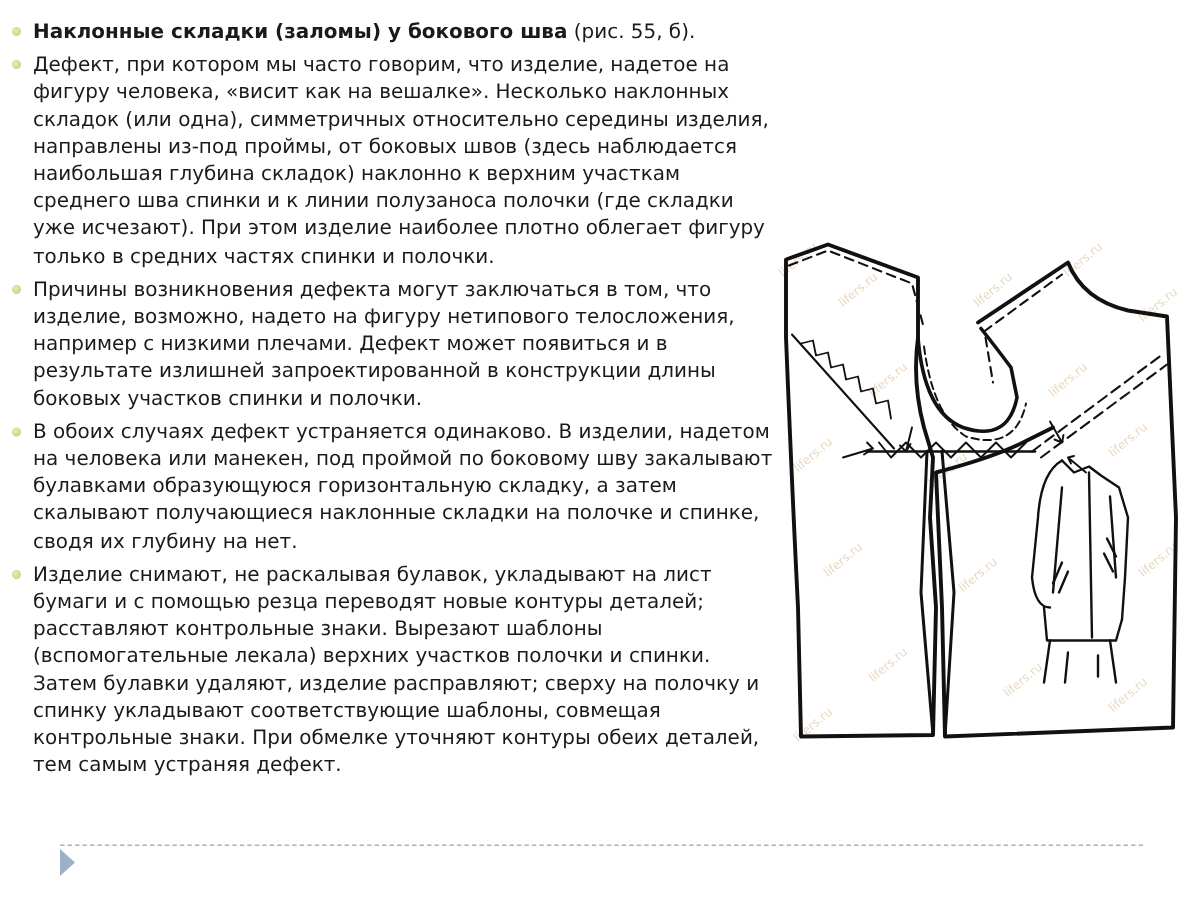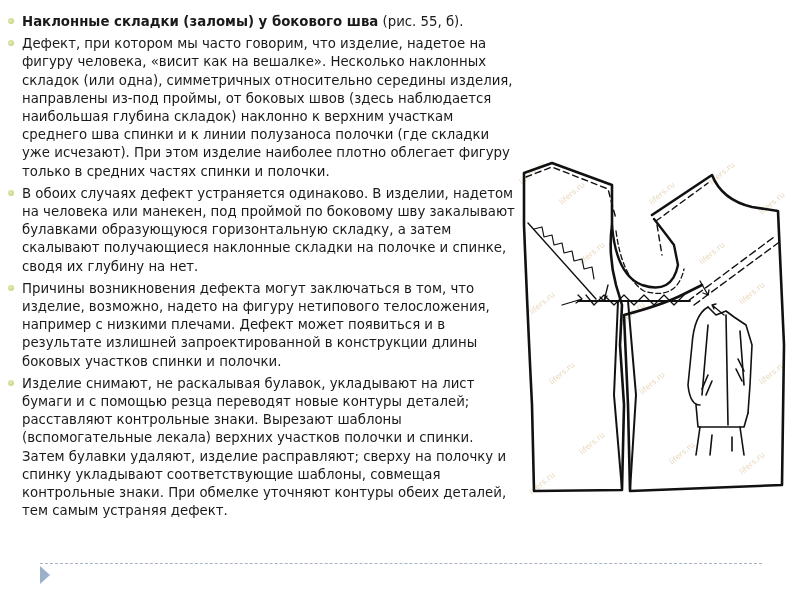--- a/index.html
+++ b/index.html
@@ -73,25 +73,25 @@
   <div class="bullet-item">
     <span class="bullet-dot"></span>
     <span class="bold">Наклонные складки (заломы) у бокового шва</span><span> (рис. 55, б).</span>
   </div>
   <div class="bullet-item">
     <span class="bullet-dot"></span>
     <span>Дефект, при котором мы часто говорим, что изделие, надетое на фигуру человека, «висит как на вешалке». Несколько наклонных складок (или одна), симметричных относительно середины изделия, направлены из-под проймы, от боковых швов (здесь наблюдается наибольшая глубина складок) наклонно к верхним участкам среднего шва спинки и к линии полузаноса полочки (где складки уже исчезают). При этом изделие наиболее плотно облегает фигуру только в средних частях спинки и полочки.</span>
   </div>
   <div class="bullet-item">
     <span class="bullet-dot"></span>
-    <span>В обоих случаях дефект устраняется одинаково. В изделии, надетом на человека или манекен, под проймой по боковому шву закалывают булавками образующуюся горизонтальную складку, а затем скалывают получающиеся наклонные складки на полочке и спинке, сводя их глубину на нет.</span>
+    <span>Причины возникновения дефекта могут заключаться в том, что изделие, возможно, надето на фигуру нетипового телосложения, например с низкими плечами. Дефект может появиться и в результате излишней запроектированной в конструкции длины боковых участков спинки и полочки.</span>
   </div>
   <div class="bullet-item">
     <span class="bullet-dot"></span>
-    <span>Причины возникновения дефекта могут заключаться в том, что изделие, возможно, надето на фигуру нетипового телосложения, например с низкими плечами. Дефект может появиться и в результате излишней запроектированной в конструкции длины боковых участков спинки и полочки.</span>
+    <span>В обоих случаях дефект устраняется одинаково. В изделии, надетом на человека или манекен, под проймой по боковому шву закалывают булавками образующуюся горизонтальную складку, а затем скалывают получающиеся наклонные складки на полочке и спинке, сводя их глубину на нет.</span>
   </div>
   <div class="bullet-item">
     <span class="bullet-dot"></span>
     <span>Изделие снимают, не раскалывая булавок, укладывают на лист бумаги и с помощью резца переводят новые контуры деталей; расставляют контрольные знаки. Вырезают шаблоны (вспомогательные лекала) верхних участков полочки и спинки. Затем булавки удаляют, изделие расправляют; сверху на полочку и спинку укладывают соответствующие шаблоны, совмещая контрольные знаки. При обмелке уточняют контуры обеих деталей, тем самым устраняя дефект.</span>
   </div>
 </div>
 
 <div class="figure">
   <svg width="288" height="380" viewBox="0 0 288 380" xmlns="http://www.w3.org/2000/svg">
     <g fill="none" stroke="#111" stroke-linecap="round" stroke-linejoin="round">

